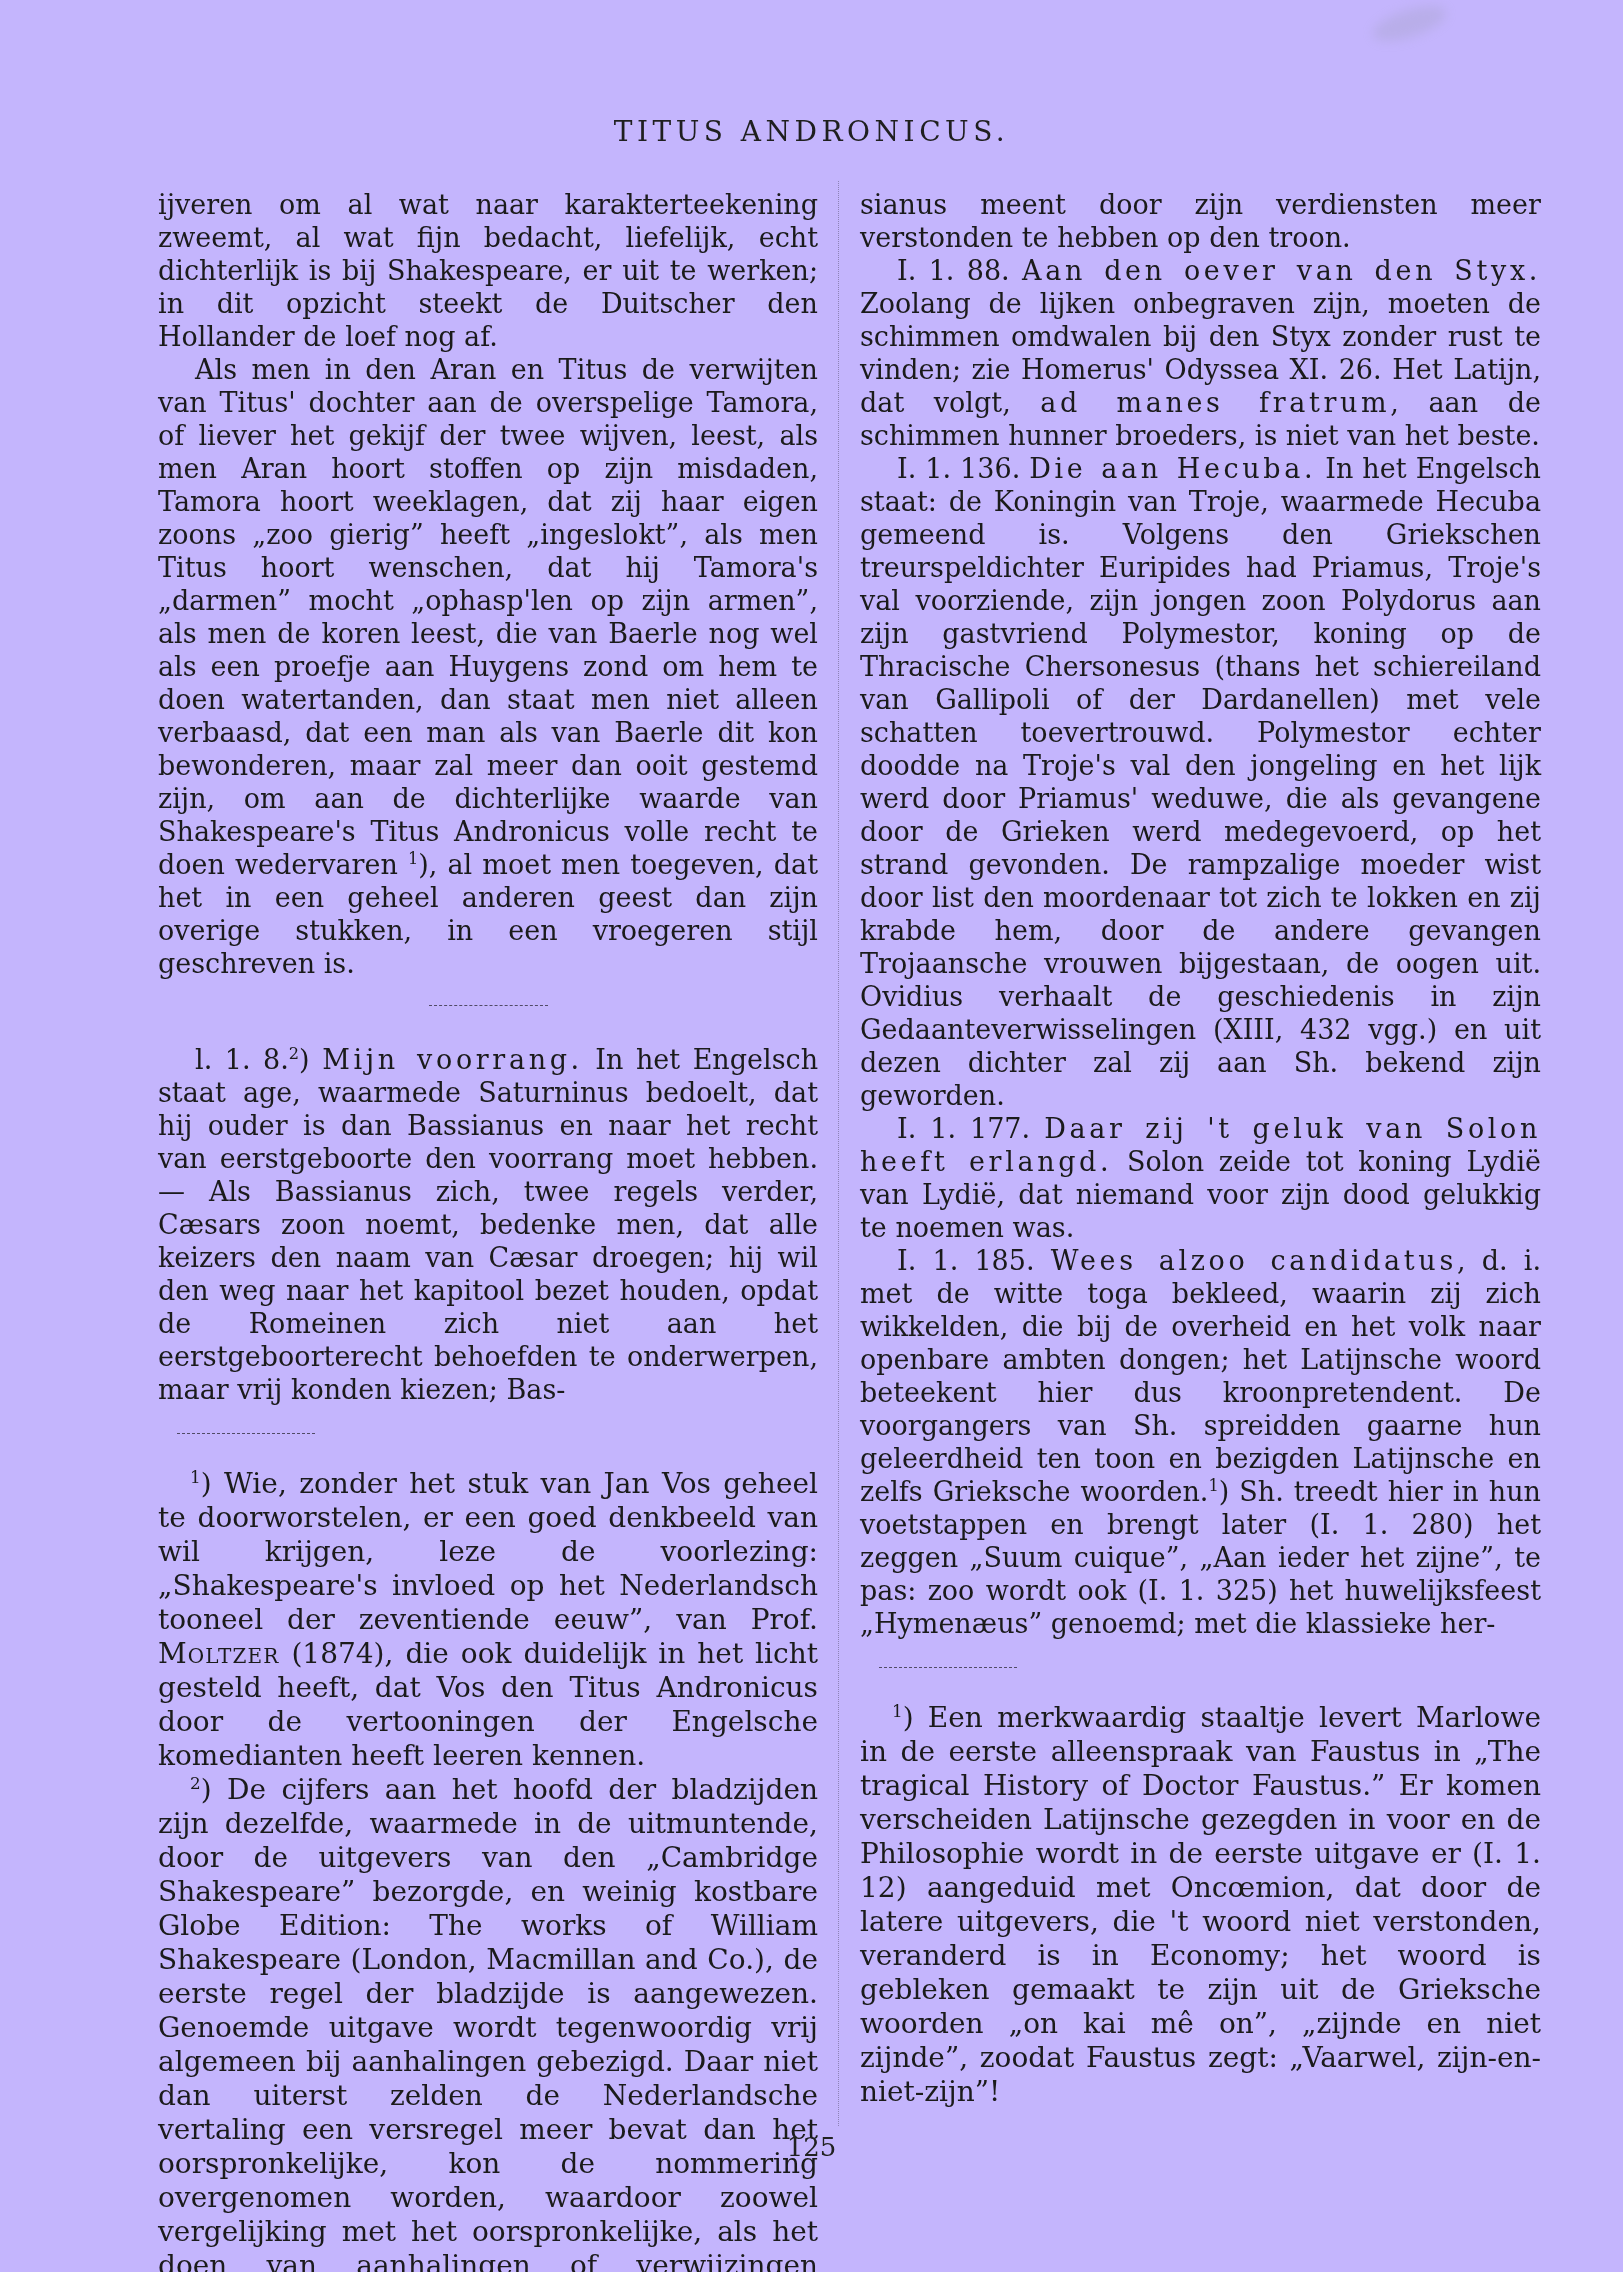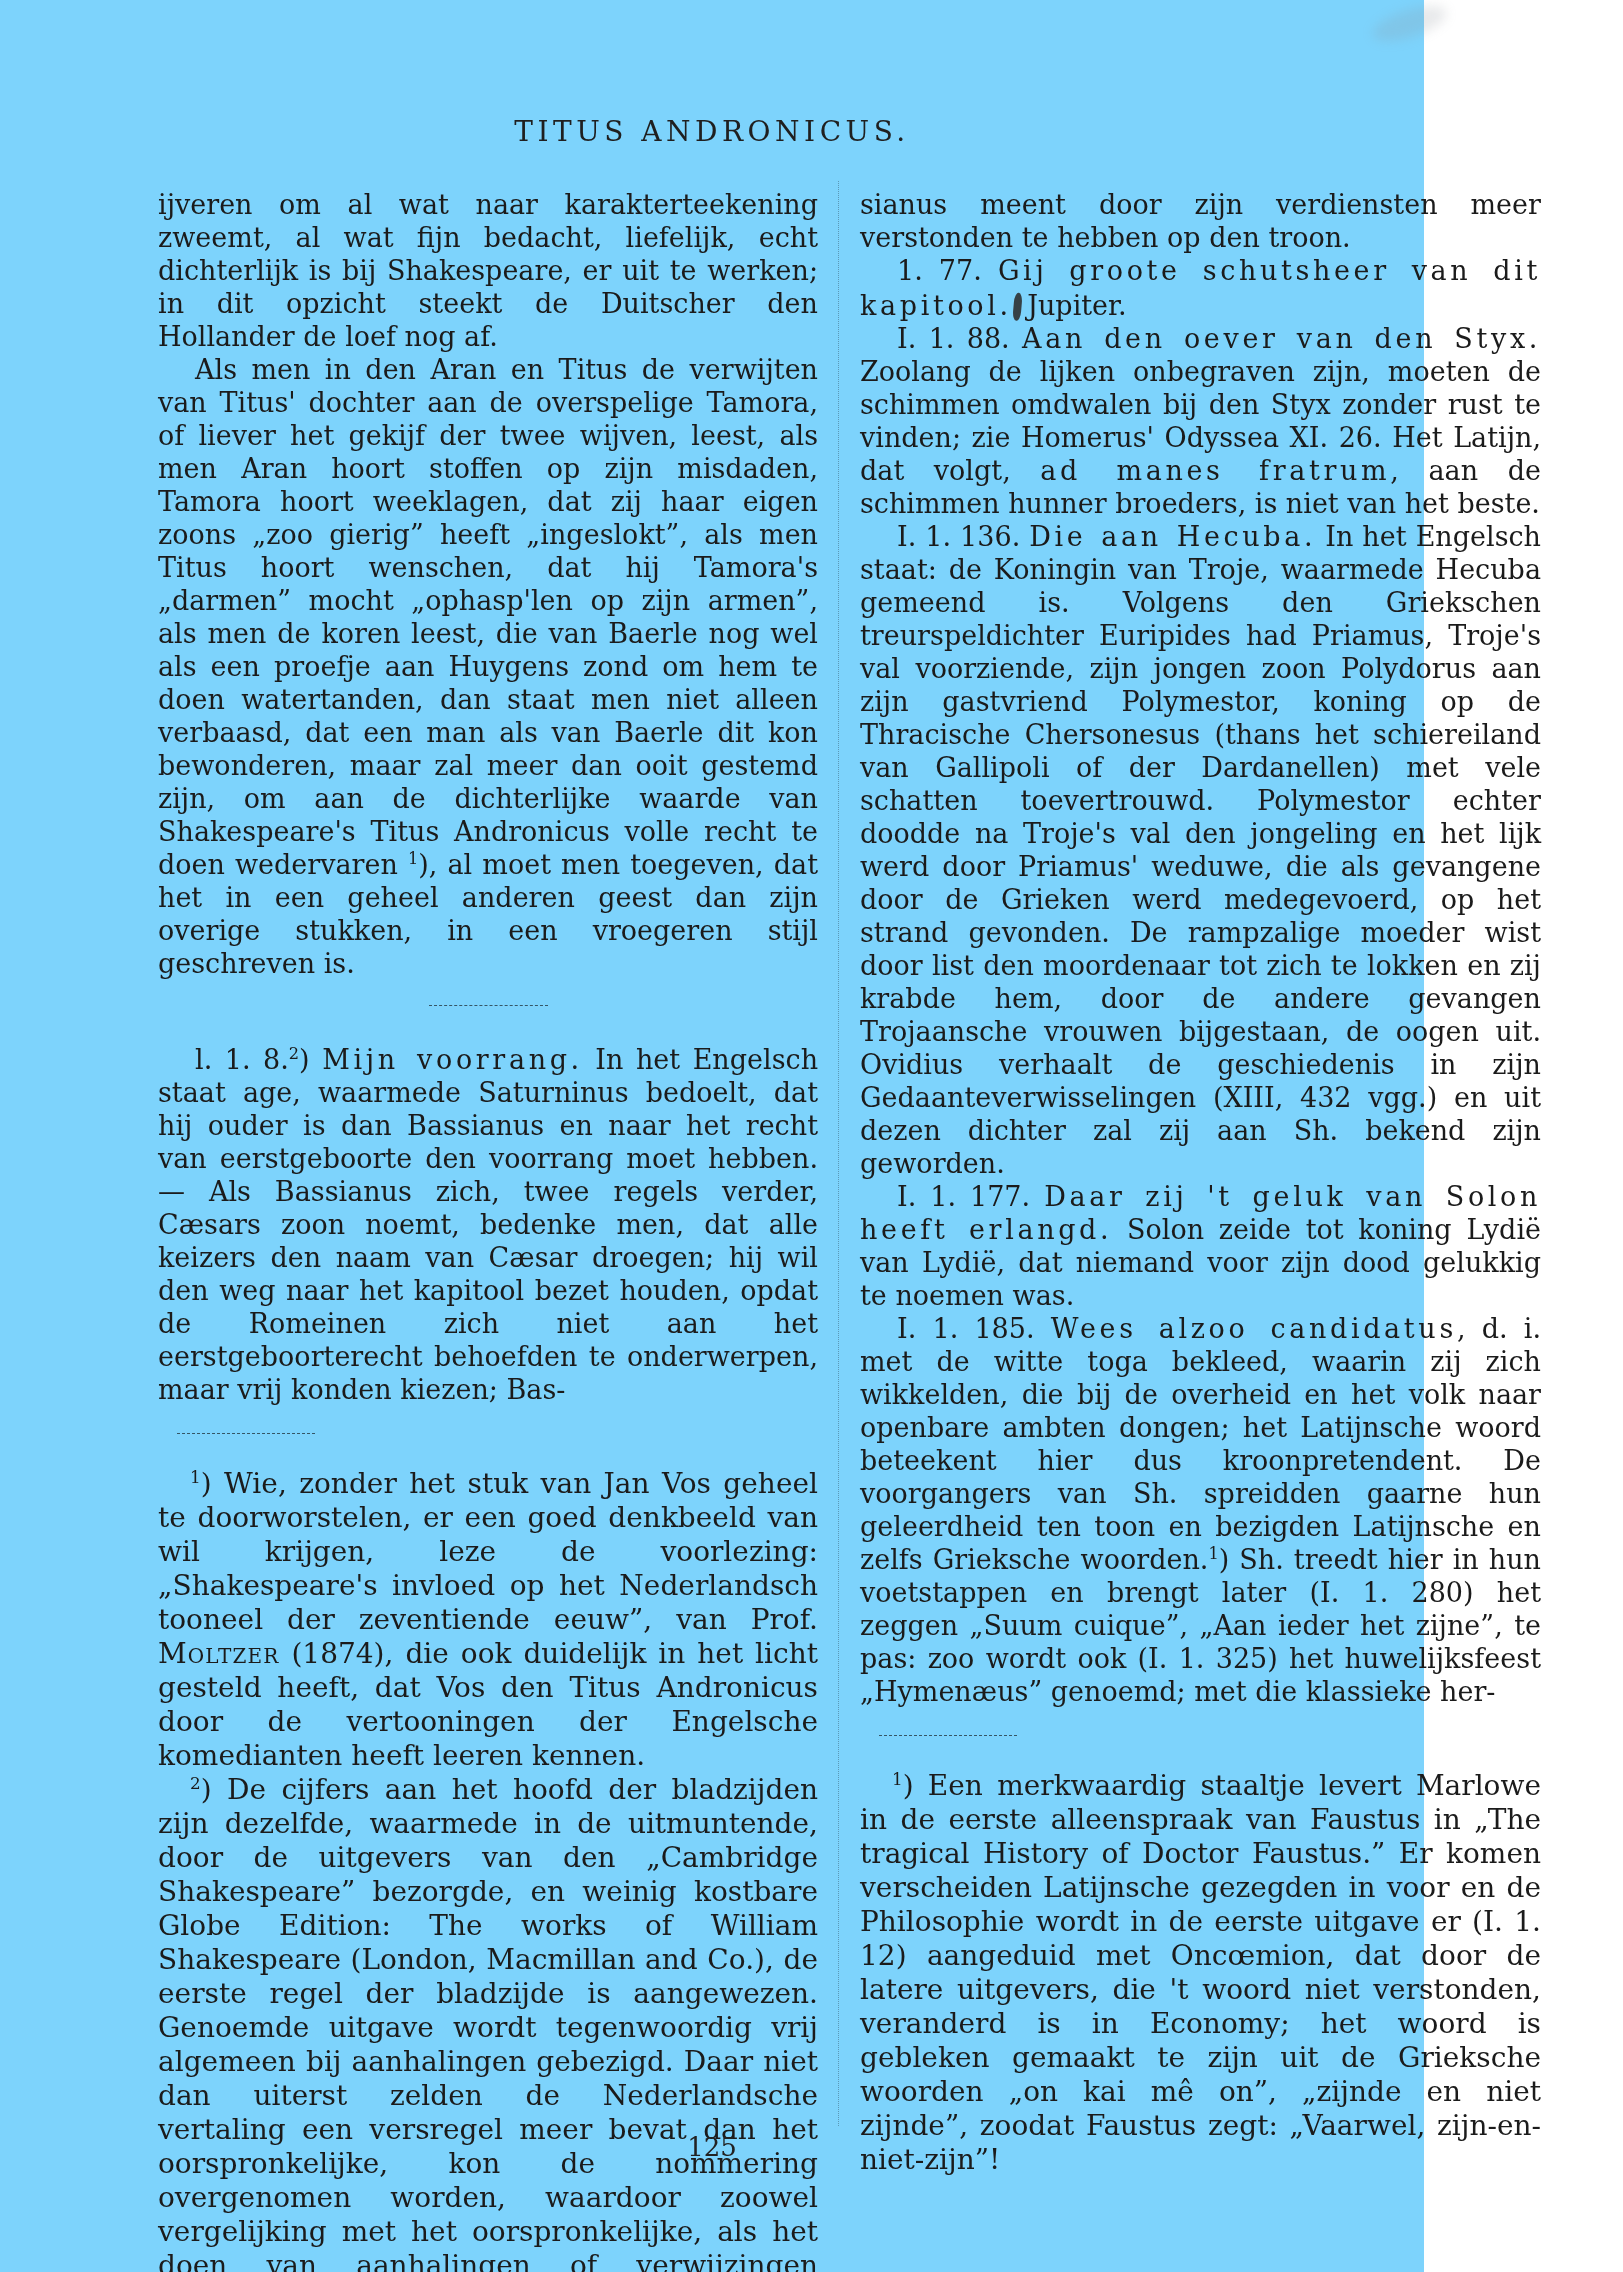--- a/index.html
+++ b/index.html
@@ -1,18 +1,18 @@
 <!DOCTYPE html>
 <html style="font-size:10.3px"><head>
 <meta charset="utf-8">
 <title>Titus Andronicus — p. 125</title>
 <style>
   html, body { margin:0; padding:0; background:#ffffff; width:1623px; height:2273px; overflow:hidden; }
   .page {
-    position:relative; width:1424px; height:2273px; background:#7dd3fc;
+    position:relative; width:1623px; height:2273px; background:#c4b5fd;
     color:#1b1b1b; font-family:"DejaVu Serif","Liberation Serif",serif;
   }
   .running-head {
     position:absolute; top:115px; left:0; width:100%;
     text-align:center; font-size:28px; letter-spacing:4.5px; color:#1f1f1f;
   }
   .col { position:absolute; text-align:justify; }
   .col-left  { left:158px;  top:188px; width:660px; }
   .col-right { left:860px; top:188px; width:681px; }
   .body { font-size:27px; line-height:33px; margin:0; text-indent:37px; }
@@ -66,21 +66,20 @@
     <p class="body"><span>Als men in den Aran en Titus de verwijten van Titus' dochter aan de overspelige Tamora, of liever het gekijf der twee wijven, leest, als men Aran hoort stoffen op zijn misdaden, Tamora hoort weeklagen, dat zij haar eigen zoons „zoo gierig” heeft „ingeslokt”, als men Titus hoort wenschen, dat hij Tamora's „darmen” mocht „ophasp'len op zijn armen”, als men de koren leest, die van Baerle nog wel als een proefje aan Huygens zond om hem te doen watertanden, dan staat men niet alleen verbaasd, dat een man als van Baerle dit kon bewonderen, maar zal meer dan ooit gestemd zijn, om aan de dichterlijke waarde van Shakespeare's Titus Andronicus volle recht te doen wedervaren </span><sup>1</sup><span>), al moet men toegeven, dat het in een geheel anderen geest dan zijn overige stukken, in een vroegeren stijl geschreven is.</span></p>
     <div class="sep"></div>
     <p class="body"><span>l. 1. 8.</span><sup>2</sup><span>) </span><span class="sp">Mijn voorrang.</span><span> In het Engelsch staat </span><span class="it">age</span><span>, waarmede Saturninus bedoelt, dat hij ouder is dan Bassianus en naar het recht van eerstgeboorte den voorrang moet hebben. — Als Bassianus zich, twee regels verder, Cæsars zoon noemt, bedenke men, dat alle keizers den naam van Cæsar droegen; hij wil den weg naar het kapitool bezet houden, opdat de Romeinen zich niet aan het eerstgeboorterecht behoefden te onderwerpen, maar vrij konden kiezen; Bas-</span></p>
     <div class="fnrule"></div>
     <p class="fn"><sup>1</sup><span>) Wie, zonder het stuk van Jan Vos geheel te doorworstelen, er een goed denkbeeld van wil krijgen, leze de voorlezing: „Shakespeare's invloed op het Nederlandsch tooneel der zeventiende eeuw”, van Prof. </span><span class="sc">Moltzer</span><span> (1874), die ook duidelijk in het licht gesteld heeft, dat Vos den Titus Andronicus door de vertooningen der Engelsche komedianten heeft leeren kennen.</span></p>
     <p class="fn"><sup>2</sup><span>) De cijfers aan het hoofd der bladzijden zijn dezelfde, waarmede in de uitmuntende, door de uitgevers van den „Cambridge Shakespeare” bezorgde, en weinig kostbare </span><span class="it">Globe Edition: The works of William Shakespeare</span><span> (London, Macmillan and Co.), de eerste regel der bladzijde is aangewezen. Genoemde uitgave wordt tegenwoordig vrij algemeen bij aanhalingen gebezigd. Daar niet dan uiterst zelden de Nederlandsche vertaling een versregel meer bevat dan het oorspronkelijke, kon de nommering overgenomen worden, waardoor zoowel vergelijking met het oorspronkelijke, als het doen van aanhalingen of verwijzingen gemakkelijker worden.</span></p>
   </div>
 
   <div class="col col-right">
     <p class="body noindent"><span>sianus meent door zijn verdiensten meer verstonden te hebben op den troon.</span></p>
-    <p class="body"><span>1. 77. </span><span class="sp">Gij groote schutsheer van dit kapitool.</span><span class="blot"></span><span>Jupiter.</span></p>
     <p class="body"><span>I. 1. 88. </span><span class="sp">Aan den oever van den Styx.</span><span> Zoolang de lijken onbegraven zijn, moeten de schimmen omdwalen bij den Styx zonder rust te vinden; zie Homerus' Odyssea XI. 26. Het Latijn, dat volgt, </span><span class="sp">ad manes fratrum</span><span>, aan de schimmen hunner broeders, is niet van het beste.</span></p>
     <p class="body"><span>I. 1. 136. </span><span class="sp">Die aan Hecuba.</span><span> In het Engelsch staat: de Koningin van Troje, waarmede Hecuba gemeend is. Volgens den Griekschen treurspeldichter Euripides had Priamus, Troje's val voorziende, zijn jongen zoon Polydorus aan zijn gastvriend Polymestor, koning op de Thracische Chersonesus (thans het schiereiland van Gallipoli of der Dardanellen) met vele schatten toevertrouwd. Polymestor echter doodde na Troje's val den jongeling en het lijk werd door Priamus' weduwe, die als gevangene door de Grieken werd medegevoerd, op het strand gevonden. De rampzalige moeder wist door list den moordenaar tot zich te lokken en zij krabde hem, door de andere gevangen Trojaansche vrouwen bijgestaan, de oogen uit. Ovidius verhaalt de geschiedenis in zijn Gedaanteverwisselingen (XIII, 432 vgg.) en uit dezen dichter zal zij aan Sh. bekend zijn geworden.</span></p>
     <p class="body"><span>I. 1. 177. </span><span class="sp">Daar zij 't geluk van Solon heeft erlangd.</span><span> Solon zeide tot koning Lydië van Lydië, dat niemand voor zijn dood gelukkig te noemen was.</span></p>
     <p class="body"><span>I. 1. 185. </span><span class="sp">Wees alzoo candidatus</span><span>, d. i. met de witte toga bekleed, waarin zij zich wikkelden, die bij de overheid en het volk naar openbare ambten dongen; het Latijnsche woord beteekent hier dus kroonpretendent. De voorgangers van Sh. spreidden gaarne hun geleerdheid ten toon en bezigden Latijnsche en zelfs Grieksche woorden.</span><sup>1</sup><span>) Sh. treedt hier in hun voetstappen en brengt later (I. 1. 280) het zeggen „Suum cuique”, „Aan ieder het zijne”, te pas: zoo wordt ook (I. 1. 325) het huwelijksfeest „Hymenæus” genoemd; met die klassieke her-</span></p>
     <div class="fnrule"></div>
     <p class="fn"><sup>1</sup><span>) Een merkwaardig staaltje levert Marlowe in de eerste alleenspraak van Faustus in „The tragical History of Doctor Faustus.” Er komen verscheiden Latijnsche gezegden in voor en de Philosophie wordt in de eerste uitgave er (I. 1. 12) aangeduid met </span><span class="it">Oncœmion</span><span>, dat door de latere uitgevers, die 't woord niet verstonden, veranderd is in </span><span class="it">Economy</span><span>; het woord is gebleken gemaakt te zijn uit de Grieksche woorden „on kai mê on”, „zijnde en niet zijnde”, zoodat Faustus zegt: „Vaarwel, zijn-en-niet-zijn”!</span></p>
   </div>
 
   <div class="page-number">125</div>
 

